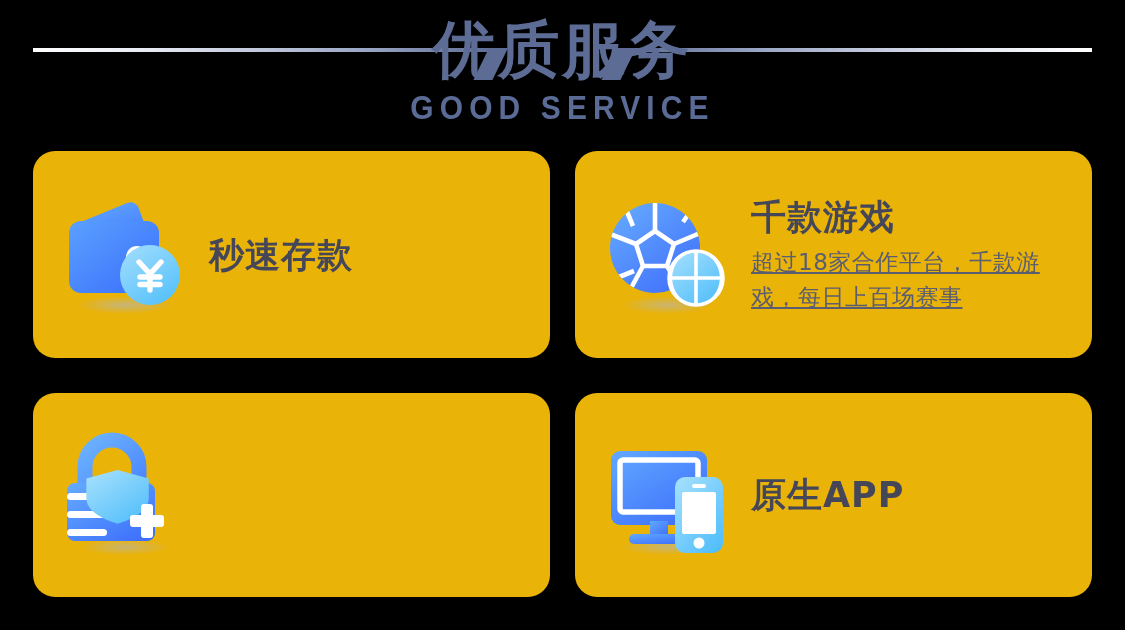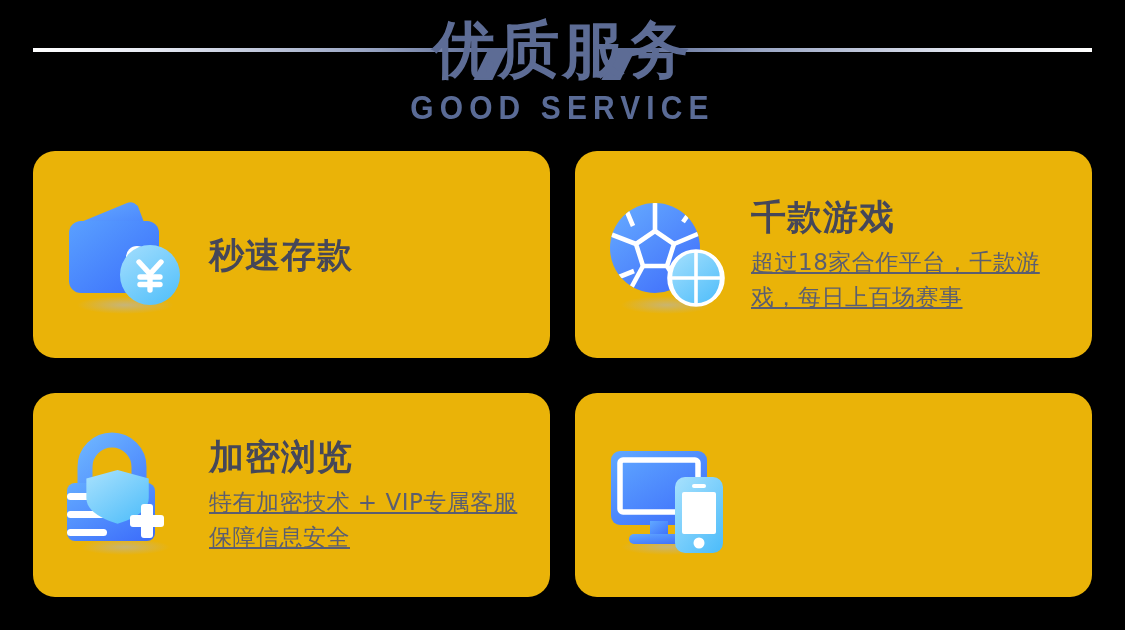--- a/index.html
+++ b/index.html
@@ -282,24 +282,20 @@
           <rect x="6" y="82" width="52" height="7" rx="3.5"></rect>
           <rect x="6" y="100" width="40" height="7" rx="3.5"></rect>
         </g>
         <path d="M72 60 L112 71 V96 C112 112 94 122 72 129 C50 122 32 112 32 96 V71 Z" transform="translate(16,2) scale(0.78) translate(-20,-10)" fill="url(#g-shield)"></path>
         <g fill="#ffffff">
           <rect x="80" y="75" width="12" height="34" rx="3"></rect>
           <rect x="69" y="86" width="34" height="12" rx="3"></rect>
         </g>
       </svg>
     </div>
-    <div class="card-text">
-      <div class="card-title">加密浏览</div>
-      <div class="card-sub wide">特有加密技术 + VIP专属客服保障信息安全</div>
-    </div>
   </div>
 
   <div class="card">
     <div class="card-icon">
       <svg width="132" height="132" viewBox="0 0 132 132">
         <defs>
           <linearGradient id="g-monitor" x1="0.1" y1="0" x2="0.9" y2="1">
             <stop offset="0%" stop-color="#5fa6ff"></stop>
             <stop offset="100%" stop-color="#3d6efb"></stop>
           </linearGradient>
@@ -317,16 +313,17 @@
         <rect x="17" y="31" width="78" height="52" rx="3" fill="none" stroke="#ffffff" stroke-width="5.5"></rect>
         <rect x="47" y="92" width="18" height="17" fill="url(#g-monitor)"></rect>
         <rect x="26" y="105" width="60" height="10" rx="5" fill="url(#g-monitor)"></rect>
         <rect x="72" y="48" width="48" height="76" rx="10" fill="url(#g-phone)"></rect>
         <rect x="79" y="63" width="34" height="42" rx="2" fill="#ffffff"></rect>
         <rect x="89" y="55" width="14" height="4" rx="2" fill="#ffffff"></rect>
         <circle cx="96" cy="114" r="5.5" fill="#ffffff"></circle>
       </svg>
     </div>
     <div class="card-text">
+      <div class="card-title">原生APP</div>
     </div>
   </div>
 
 </div>
 
 </body></html>

